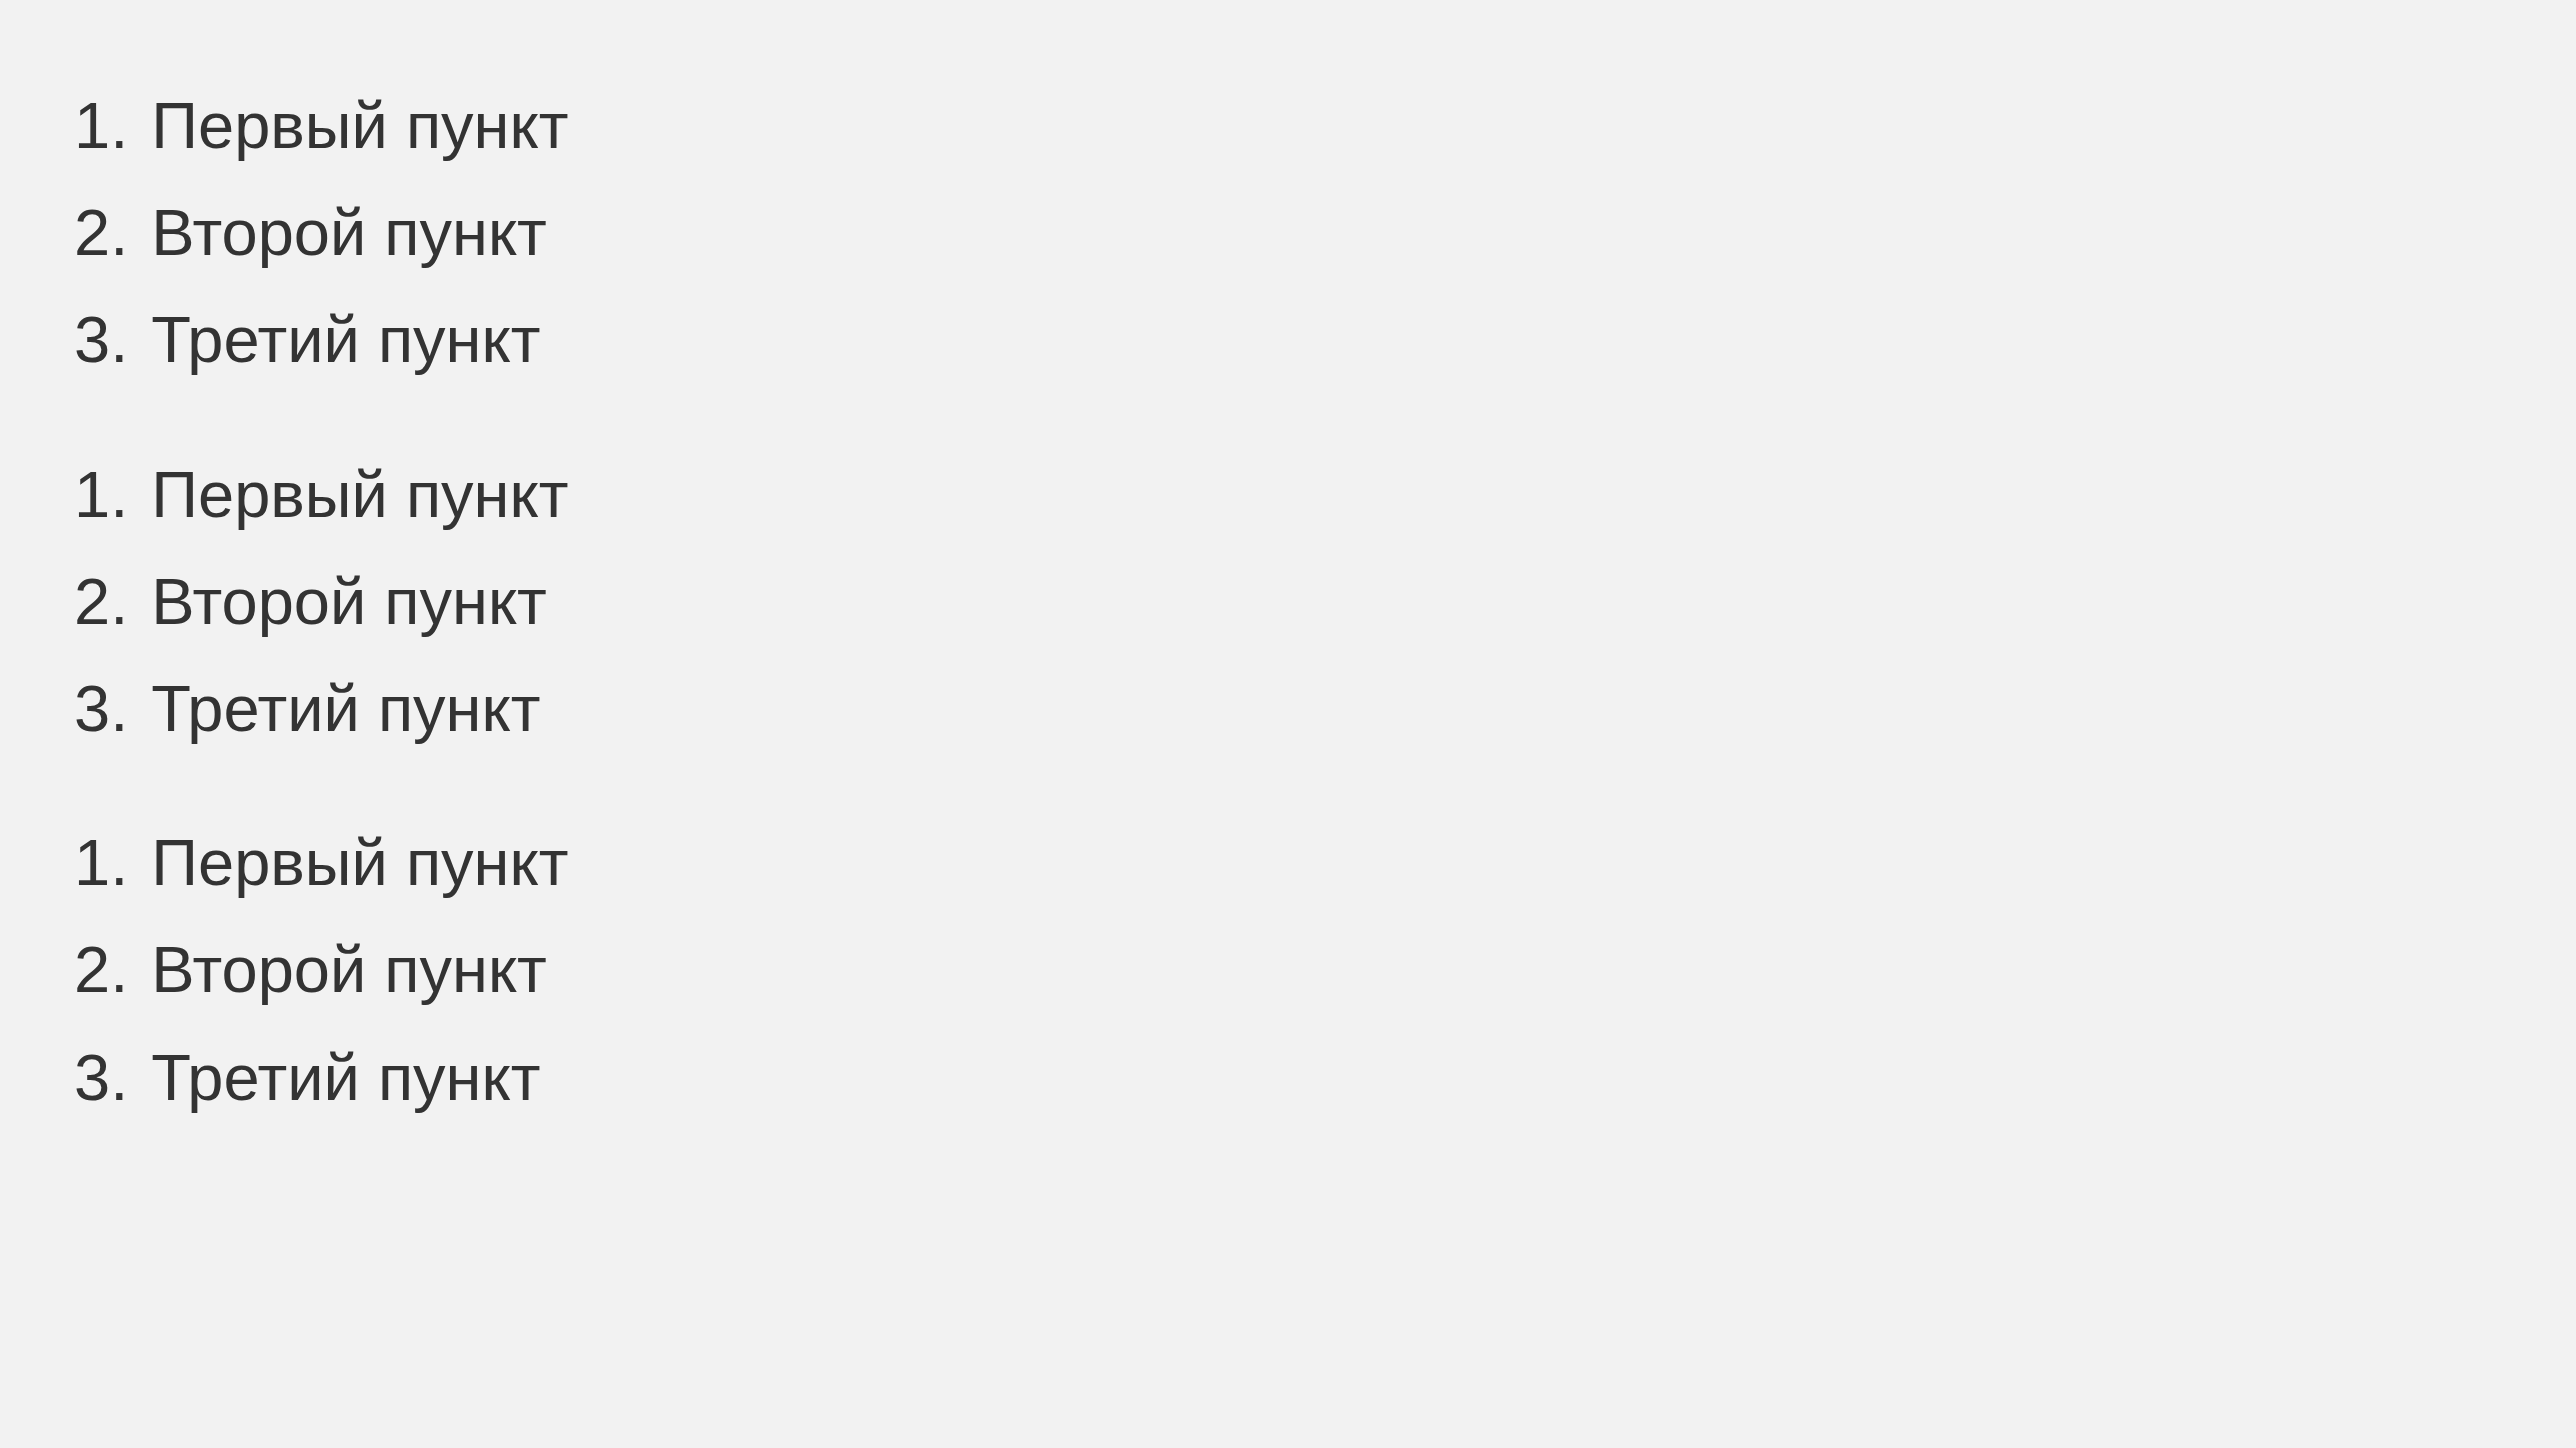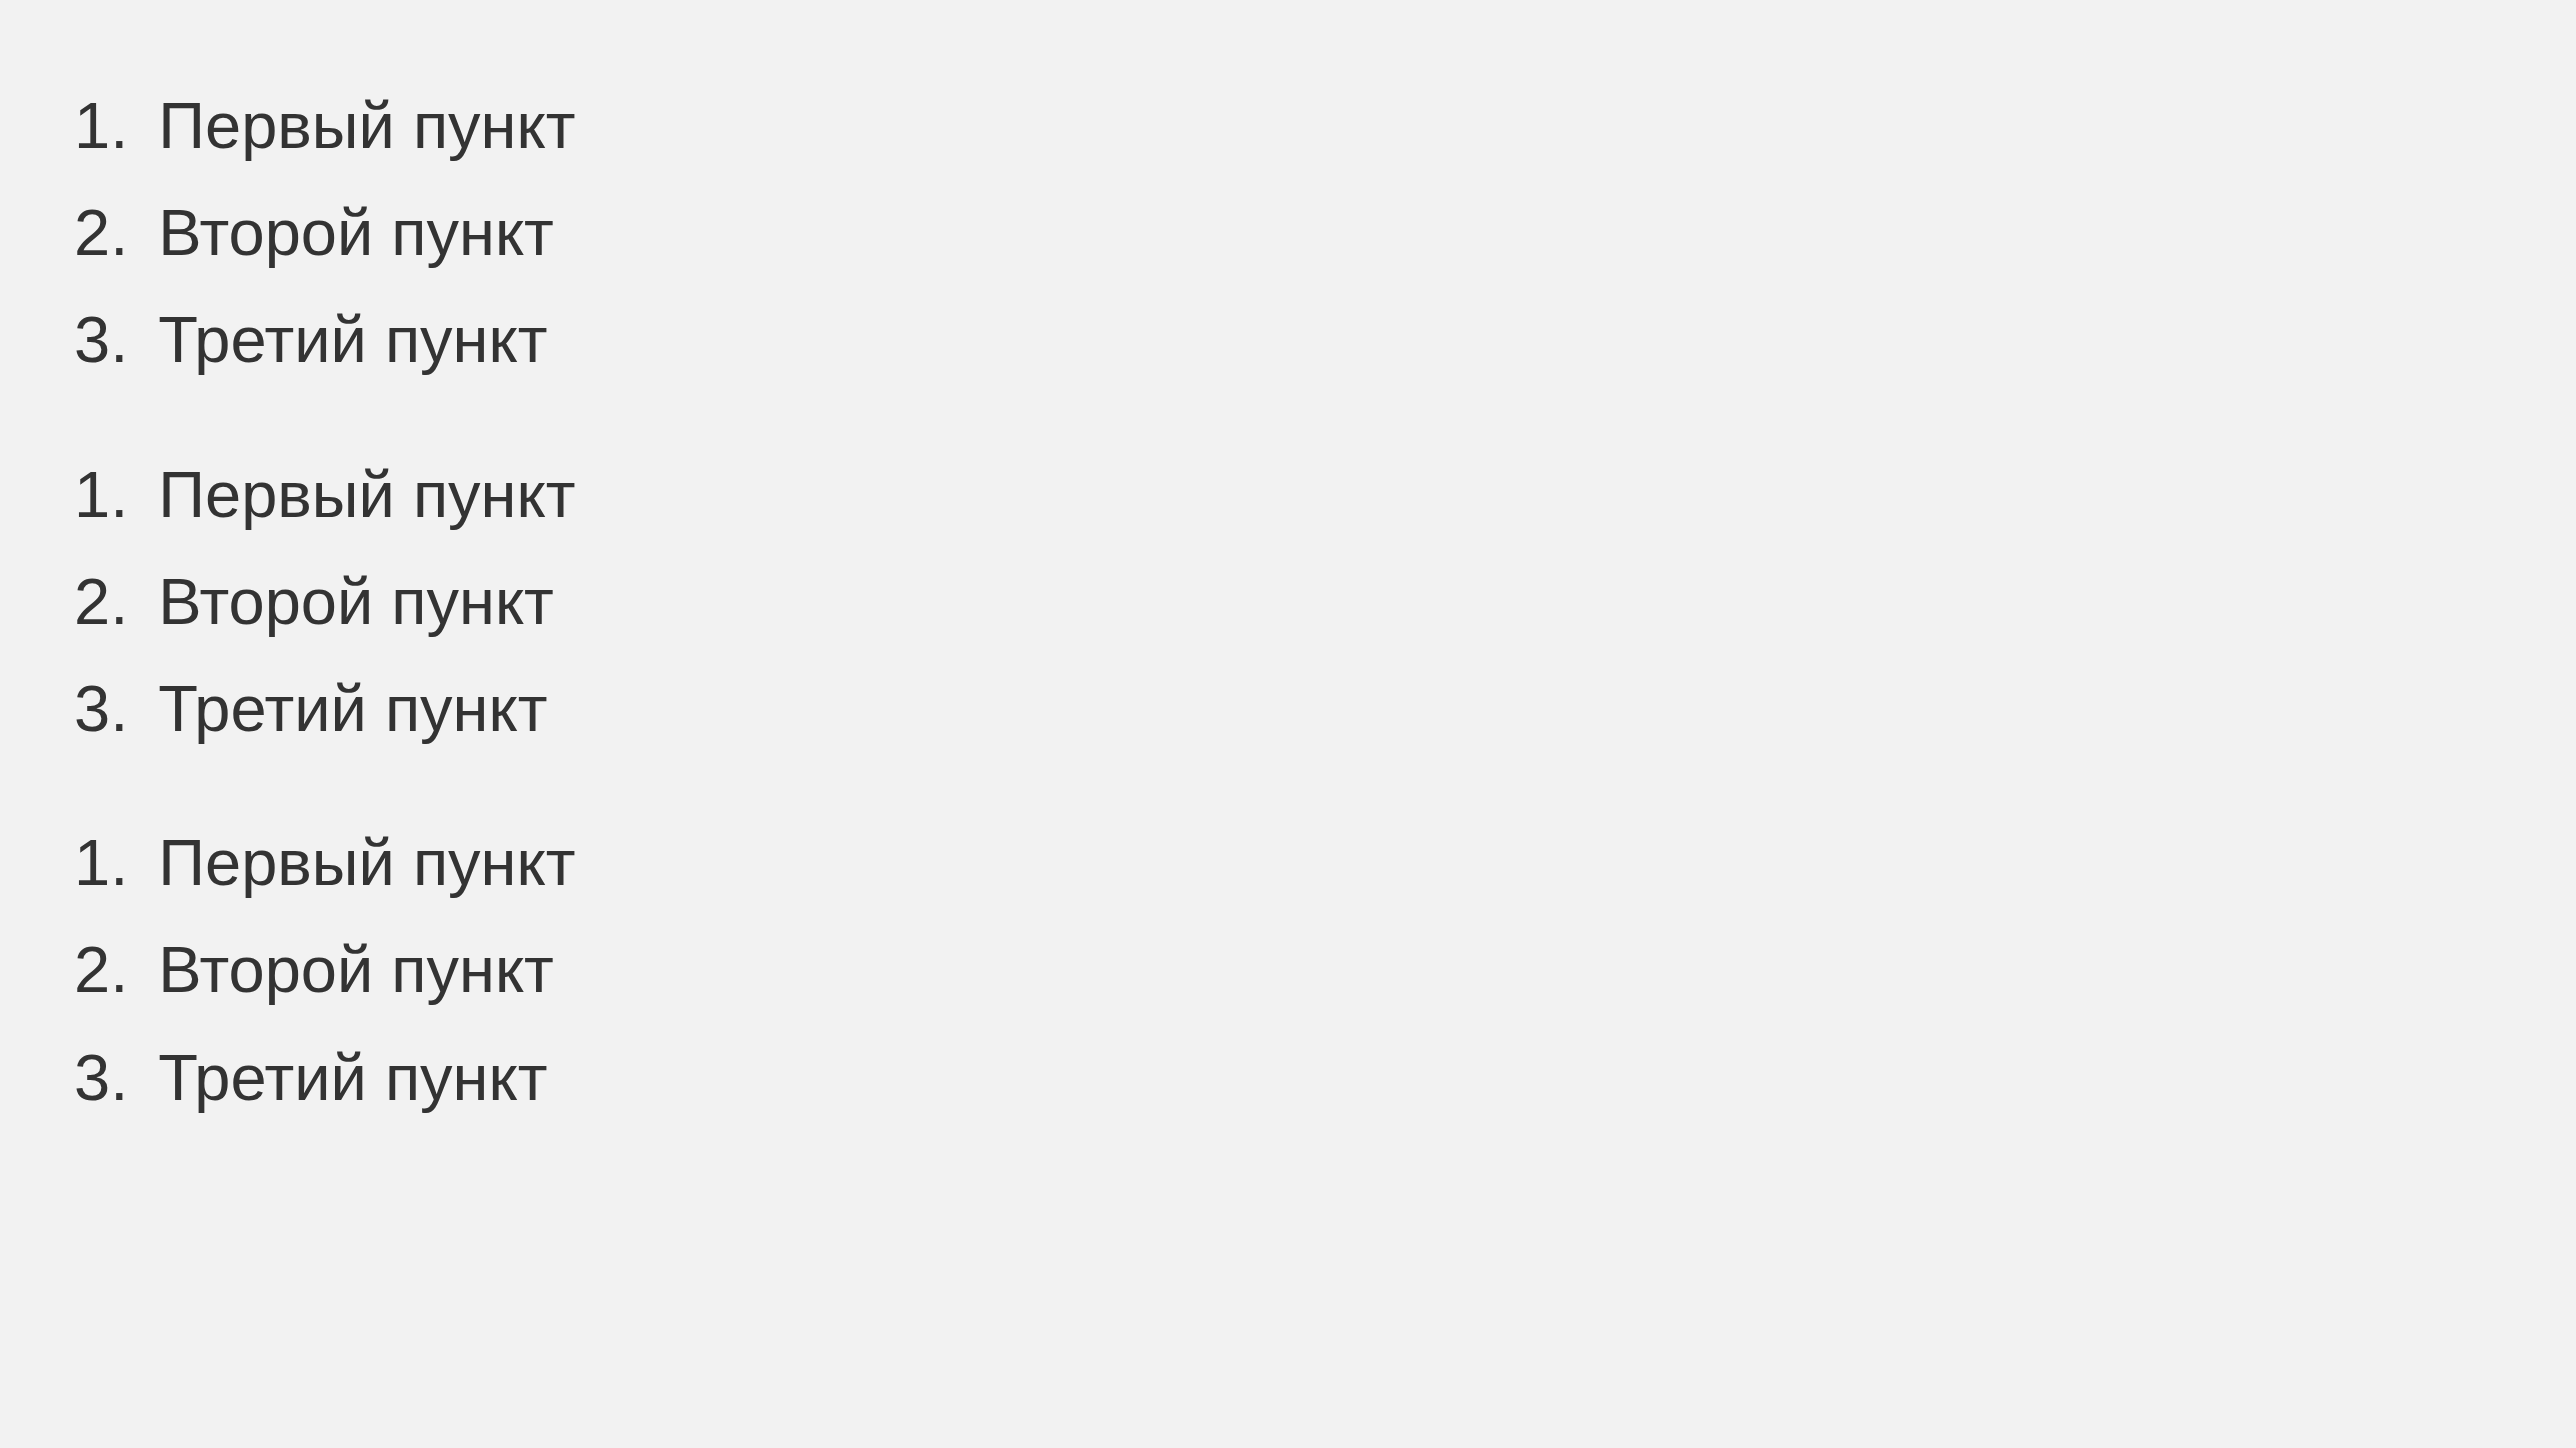--- a/index.html
+++ b/index.html
@@ -26,21 +26,21 @@
       font-size: 65px;
       line-height: 1.08;
       margin: 37px 0;
       white-space: nowrap;
     }
     .num {
       display: inline-block;
     }
     .lbl {
       display: inline-block;
-      margin-left: 12px;
+      margin-left: 5px;
     }
   </style>
 </head>
 <body>
 
 <div class="page">
 
   <div class="group">
     <div class="item">
       <span class="num">1.</span>

